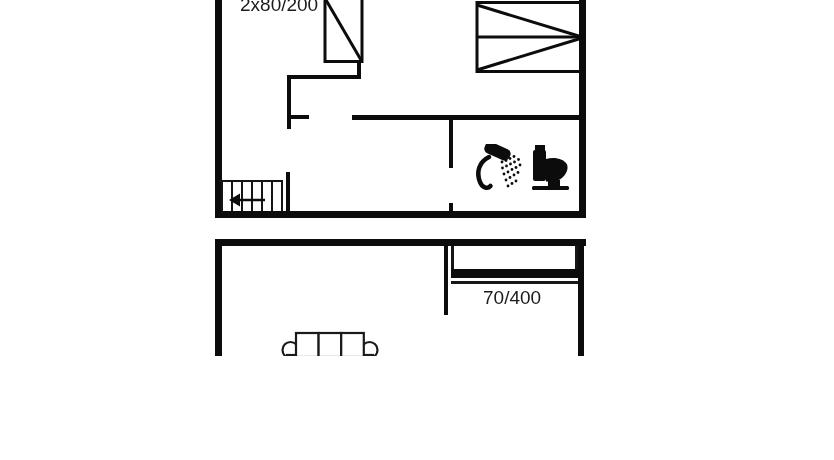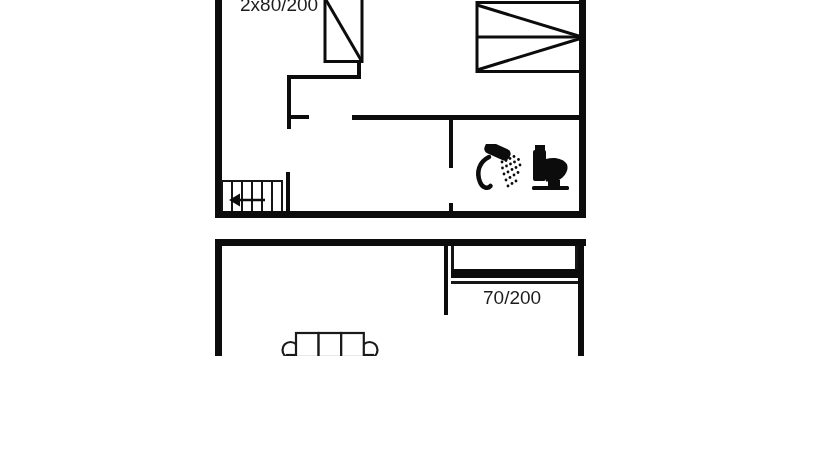--- a/index.html
+++ b/index.html
@@ -118,21 +118,21 @@
     <div class="wall" style="left:444px;top:370px;width:169px;height:5px;"></div>
     <div class="wall" style="left:656px;top:370px;width:41px;height:5px;"></div>
     <div class="wall" style="left:692px;top:373px;width:5px;height:87px;"></div>
 
     <div>
       <div class="thin" style="left:451px;top:246px;width:3px;height:26px;"></div>
       <div class="thin" style="left:575px;top:246px;width:3px;height:26px;"></div>
       <div class="wall" style="left:451px;top:269px;width:133px;height:9px;"></div>
       <div class="thin" style="left:451px;top:281px;width:127px;height:3px;"></div>
     </div>
-    <div class="size-label" style="left:483px;top:288px;">70/200</div>
+    <div class="size-label" style="left:483px;top:288px;">70/400</div>
 
     <svg class="abs" style="left:281px;top:329px;" width="98" height="44" viewBox="0 0 98 44">
       <g fill="#ffffff" stroke="#1a1a1a" stroke-width="2.2">
         <circle cx="9.5" cy="21" r="8"></circle>
         <circle cx="88.5" cy="21" r="8"></circle>
         <rect x="6" y="26" width="86" height="10"></rect>
         <rect x="13" y="36" width="6" height="6"></rect>
         <rect x="79" y="36" width="6" height="6"></rect>
         <rect x="15" y="4" width="22.6" height="24"></rect>
         <rect x="37.6" y="4" width="22.6" height="24"></rect>

